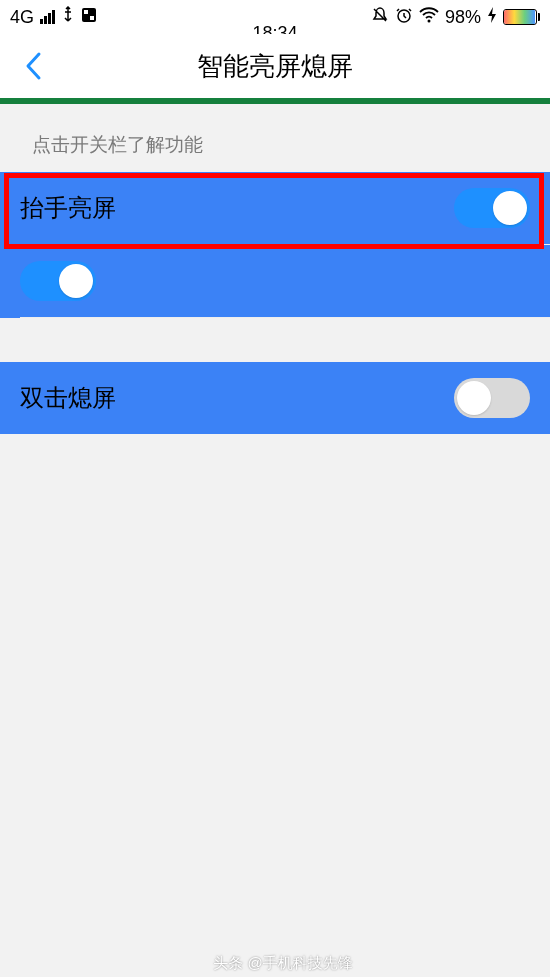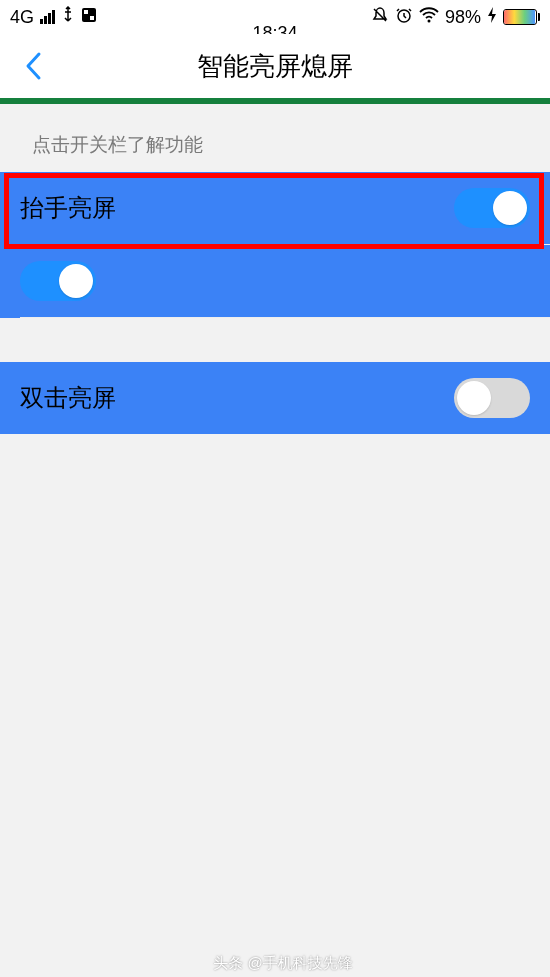--- a/index.html
+++ b/index.html
@@ -119,21 +119,21 @@
           <span class="knob"></span>
         </span>
   </div>
   <div class="divider"></div>
 </div>
 
 <div class="group-gap"></div>
 
 <div class="list">
   <div class="item">
-    <span class="item-label">双击亮屏</span>
+    <span class="item-label">双击熄屏</span>
     <span class="toggle off">
           <span class="knob"></span>
         </span>
   </div>
 </div>
 
 <div class="highlight" style="left:4px; top:173px; width:540px; height:76px;"></div>
 
 <div class="watermark">头条 @手机科技先锋</div>
 

